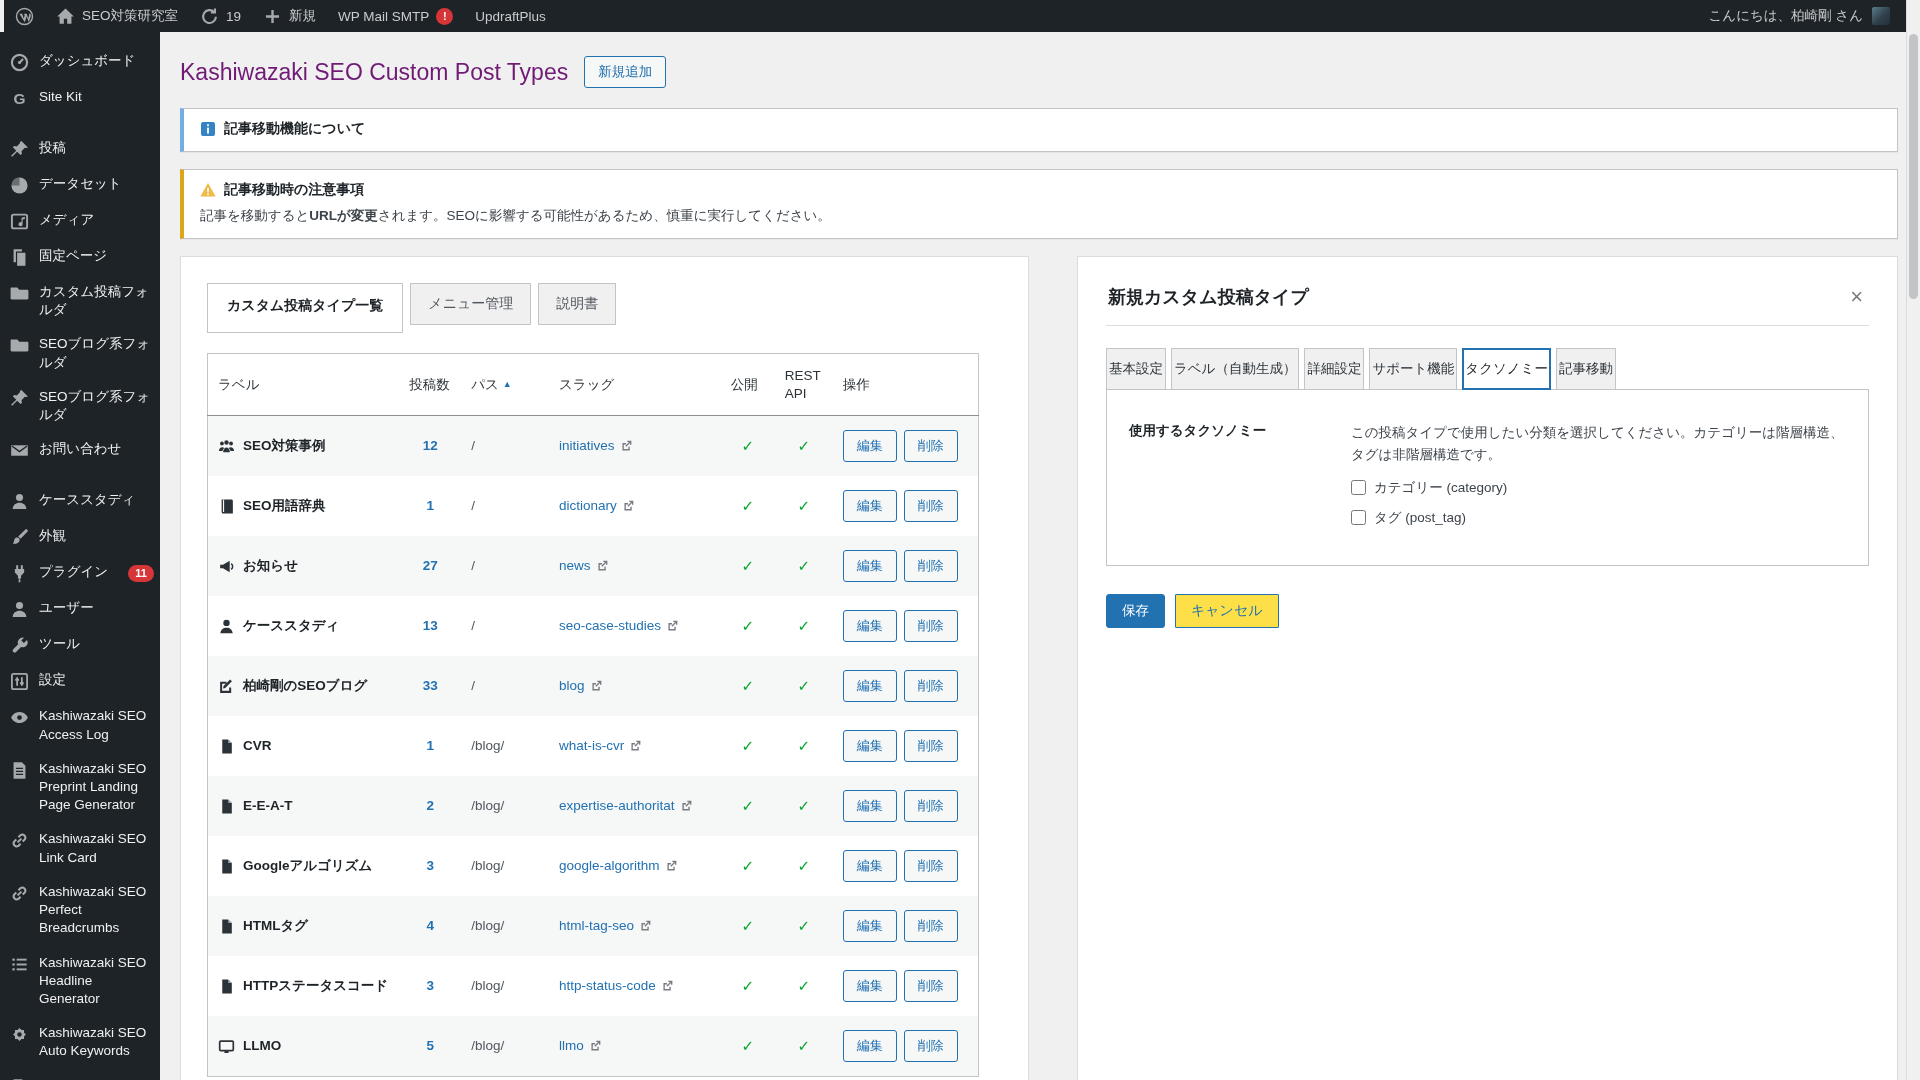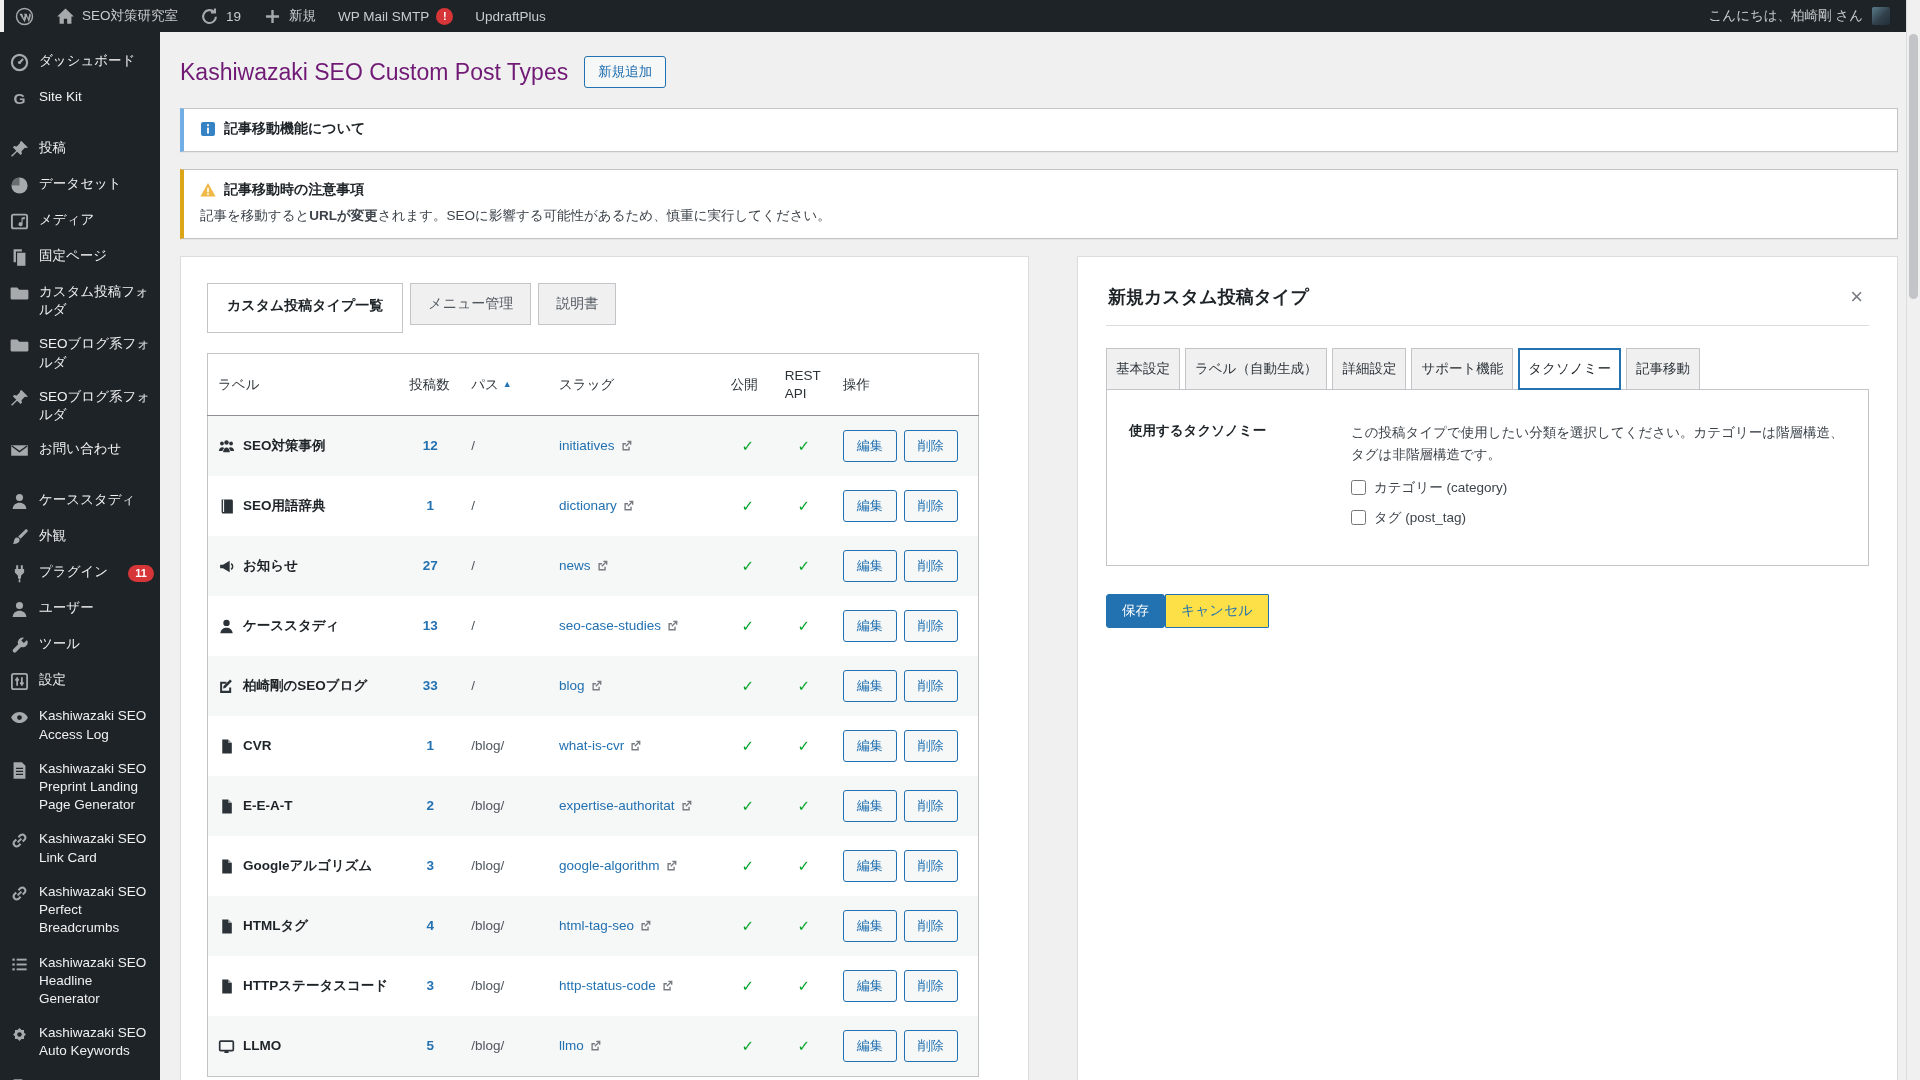--- a/index.html
+++ b/index.html
@@ -91,32 +91,32 @@
   .btn-sm { border:1px solid #2271b1; color:#2271b1; background:#f6f7f7; border-radius:3px;
     padding:6px 13px; font-size:13px; cursor:pointer; margin-right:7px; font-family:inherit; }
 
   
   .panel-head { display:flex; justify-content:space-between; align-items:center;
     padding:4px 2px 16px; border-bottom:1px solid #dcdcde; }
   .panel-title { font-size:18px; font-weight:700; color:#1d2327; }
   .close-btn { background:none; border:none; color:#787c82; font-size:22px; line-height:1;
     cursor:pointer; padding:0 4px; font-family:inherit; }
   .panel-tabs { display:flex; margin-top:22px; align-items:stretch; }
-  .ptab { border:1px solid #c3c4c7; background:#f0f0f1; color:#2c3338; padding:11px 9px;
+  .ptab { border:1px solid #c3c4c7; background:#f0f0f1; color:#2c3338; padding:11px 2px;
     font-size:13.5px; margin-right:5px; cursor:pointer; font-family:inherit; white-space:nowrap; }
   .ptab.active { background:#fff; color:#1d2327; border:1px solid #2271b1;
     box-shadow:inset 0 0 0 1px #2271b1; }
   .panel-body { border:1px solid #c3c4c7; margin-top:-1px; padding:32px 22px 36px; }
   .form-row { display:flex; gap:26px; }
   .form-label { width:196px; flex:none; font-weight:700; color:#1d2327; }
   .form-control { flex:1; line-height:1.65; color:#3c434a; }
   .form-desc { margin-bottom:10px; }
   .checkbox-row { display:flex; align-items:center; gap:8px; margin-top:8px; cursor:pointer; }
   .checkbox-row input { width:15px; height:15px; accent-color:#2271b1; cursor:pointer; }
-  .panel-actions { margin-top:28px; display:flex; }
+  .panel-actions { margin-top:28px; display:flex; gap:10px; }
   .btn-primary { background:#2271b1; border:1px solid #2271b1; color:#fff; padding:7px 15px;
     border-radius:3px; font-size:13.5px; cursor:pointer; font-family:inherit; }
   .btn-secondary { background:#fde047; border:1px solid #2271b1; color:#2271b1; padding:7px 15px;
     border-radius:1px; font-size:14px; cursor:pointer; font-family:inherit; }
 </style>
 </head>
 <body>
 
 <div id="adminbar">
   <div class="ab-item">

